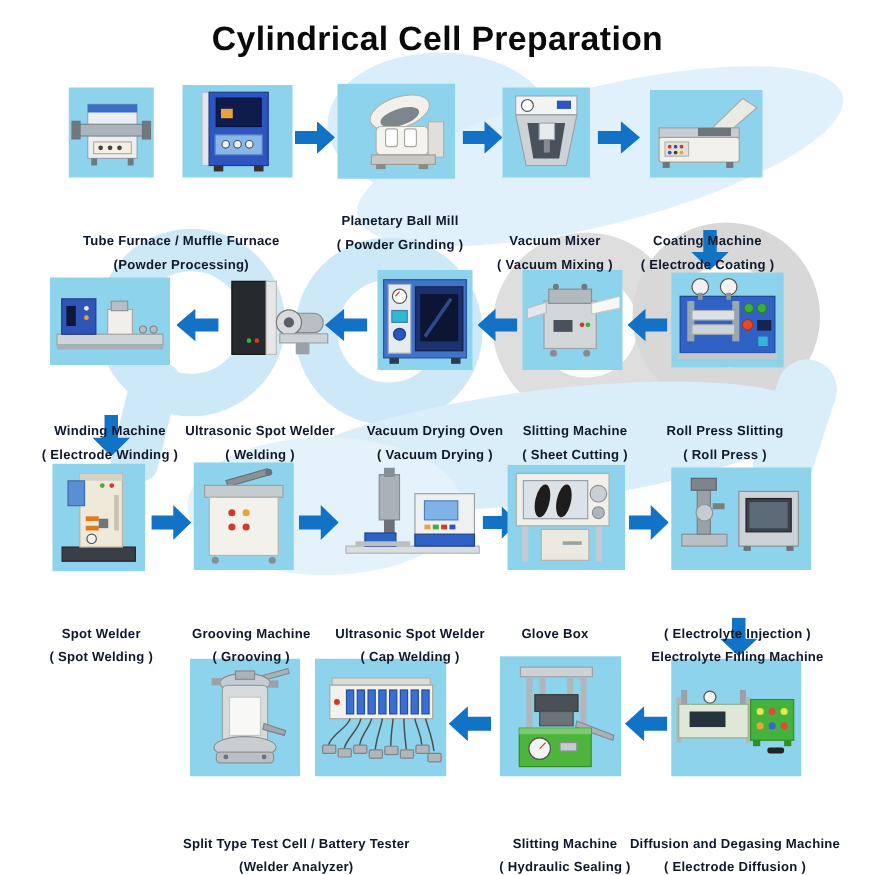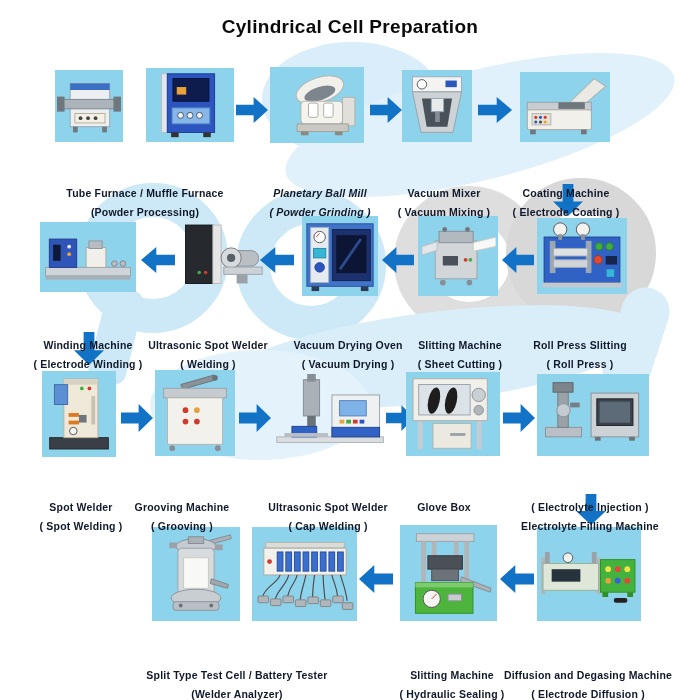--- a/index.html
+++ b/index.html
@@ -8,21 +8,21 @@
   
   .wm{position:absolute;z-index:0;}
   .blob{border-radius:50%;}
   .ring{border-radius:50%;background:transparent;}
   
   .tile{position:absolute;z-index:2;background:#8ed3ec;display:flex;align-items:center;justify-content:center;}
   .tile.plain{background:transparent;}
   
   .lbl{position:absolute;z-index:3;text-align:center;color:#10182b;font-weight:bold;font-size:10.5px;line-height:19px;letter-spacing:.2px;margin-top:40px;}
   .title{position:absolute;top:16px;left:0;width:700px;text-align:center;z-index:3;
-         font-size:19px;font-weight:bold;color:#0a0a0a;letter-spacing:.3px;}
+         font-size:27px;font-weight:bold;color:#0a0a0a;letter-spacing:.3px;}
   
   .ar{position:absolute;z-index:2;background:#1273c6;}
   .ar-r{clip-path:polygon(0 30%,55% 30%,55% 0,100% 50%,55% 100%,55% 70%,0 70%);}
   .ar-l{clip-path:polygon(100% 30%,45% 30%,45% 0,0 50%,45% 100%,45% 70%,100% 70%);}
   .ar-d{clip-path:polygon(32% 0,68% 0,68% 55%,100% 55%,50% 100%,0 55%,32% 55%);}
 </style>
 </head>
 <body>
 
 <div class="canvas">
@@ -111,21 +111,21 @@
         <circle cx="24" cy="51" r="1.6" fill="#e8a23c"></circle>
       <rect x="8" y="59" width="6" height="5" fill="#6e787e"></rect>
         <rect x="62" y="59" width="6" height="5" fill="#6e787e"></rect>
     </svg>
   </div>
 
   <div class="lbl" style="left:45px;top:144px;width:200px;">
     <div>Tube Furnace  /  Muffle Furnace</div>
     <div>(Powder Processing)</div>
   </div>
-  <div class="lbl" style="left:220px;top:144px;width:200px;font-style:italic;">
+  <div class="lbl" style="left:220px;top:128px;width:200px;">
     <div>Planetary Ball Mill</div>
     <div>( Powder Grinding )</div>
   </div>
   <div class="lbl" style="left:466px;top:144px;width:200px;">
     <div>Coating Machine</div>
     <div>( Electrode Coating )</div>
   </div>
   <div class="lbl" style="left:344px;top:144px;width:200px;">
     <div>Vacuum Mixer</div>
     <div>( Vacuum Mixing )</div>
@@ -313,21 +313,21 @@
       <rect x="63" y="27" width="32" height="22" fill="#5d6b78"></rect>
       <rect x="58" y="64" width="6" height="4" fill="#6b7379"></rect>
         <rect x="94" y="64" width="6" height="4" fill="#6b7379"></rect>
     </svg>
   </div>
 
   <div class="lbl" style="left:-19px;top:458px;width:200px;">
     <div>Spot Welder</div>
     <div>( Spot Welding )</div>
   </div>
-  <div class="lbl" style="left:82px;top:458px;width:200px;">
+  <div class="lbl" style="left:101px;top:458px;width:200px;">
     <div>Grooving Machine</div>
     <div>( Grooving )</div>
   </div>
   <div class="lbl" style="left:228px;top:458px;width:200px;">
     <div>Ultrasonic Spot Welder</div>
     <div>( Cap Welding )</div>
   </div>
   <div class="lbl" style="left:344px;top:458px;width:200px;">
     <div>Glove Box</div>
     <div></div>

